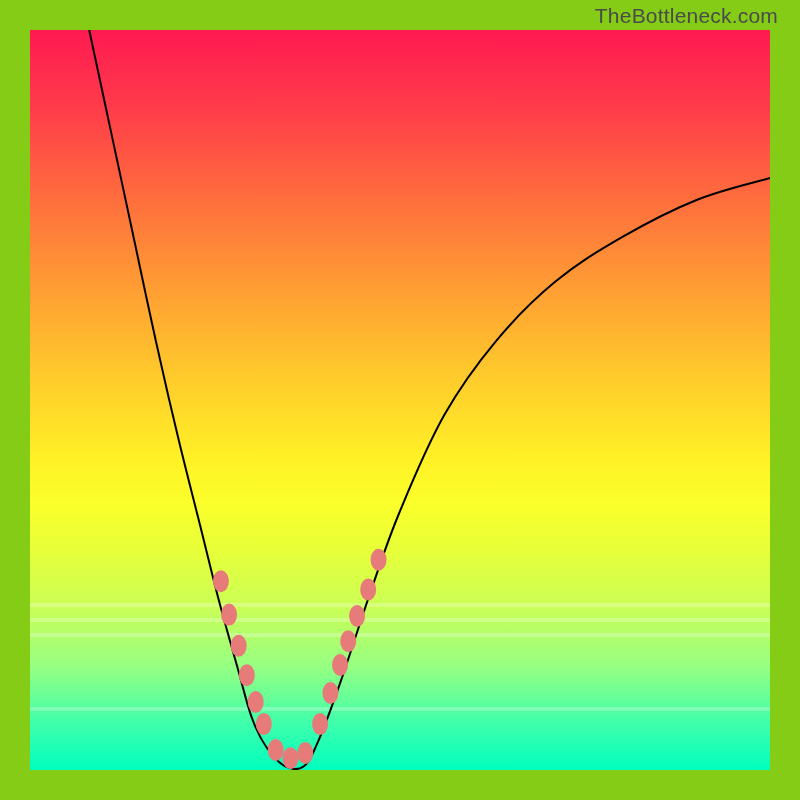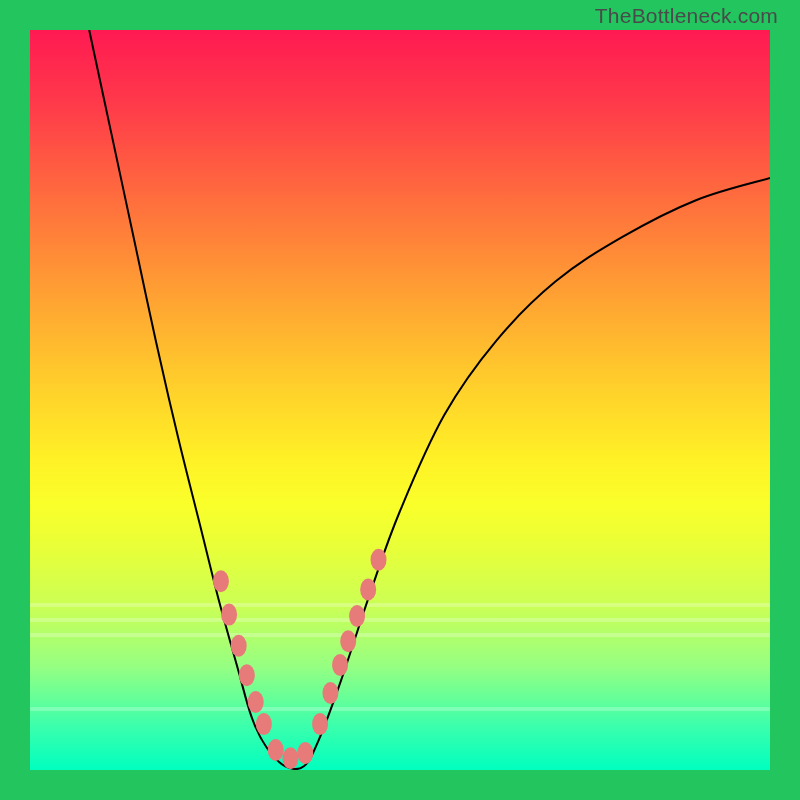--- a/index.html
+++ b/index.html
@@ -8,21 +8,21 @@
     width: 800px;
     height: 800px;
     overflow: hidden;
     background: #000;
     font-family: Arial, Helvetica, sans-serif;
   }
   .frame {
     position: relative;
     width: 800px;
     height: 800px;
-    background: #22c55e;
+    background: #84cc16;
   }
   .plot-area {
     position: absolute;
     left: 30px;
     top: 30px;
     width: 740px;
     height: 740px;
     background: linear-gradient(
       to bottom,
       #ff1a52 0%,

